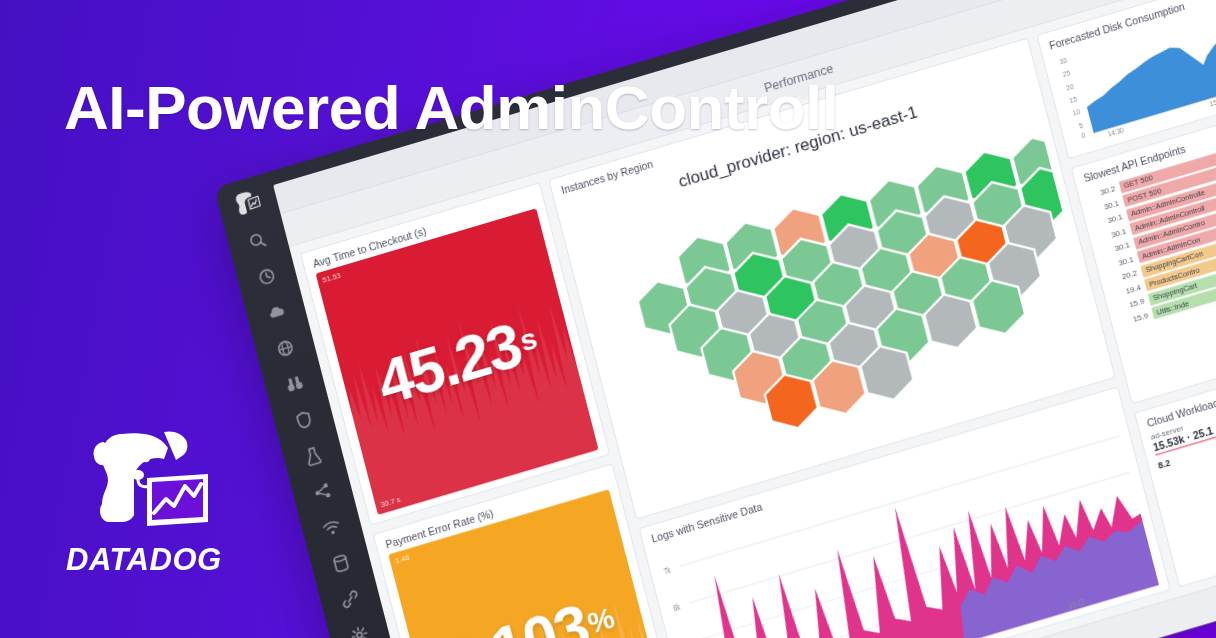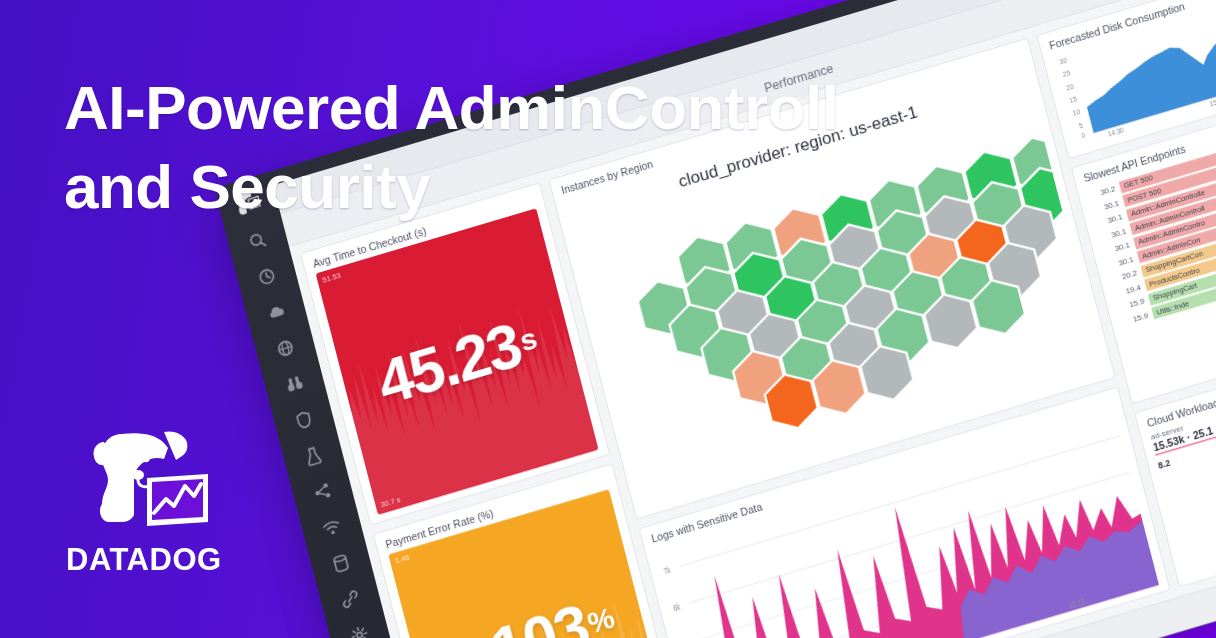--- a/index.html
+++ b/index.html
@@ -17,21 +17,21 @@
     letter-spacing:-0.5px; text-shadow:0 1px 2px rgba(40,0,90,.25);
     z-index:40;
   }
   .headline .ln { display:block; white-space:nowrap; }
 
   
   .logo-wrap { position:absolute; left:62px; top:418px; width:200px; height:176px; z-index:40; }
   .logo-mark { width:132px; height:122px; display:block; margin-left:22px; }
   .logo-word {
     color:#fff; font-weight:700; font-size:31px; letter-spacing:0.5px;
-    margin-top:2px; text-align:left; padding-left:4px;
+    margin-top:2px; text-align:left; padding-left:4px;font-style:italic;
   }
 
   
   .device {
     position:absolute; left:214px; top:188px; width:1130px; height:700px;
     transform:rotate(-16.5deg) skewX(-2deg);
     transform-origin:0 0;
     z-index:10;
     filter:drop-shadow(-4px 14px 26px rgba(28,0,70,.38));
   }
@@ -129,21 +129,20 @@
   .wedge {
     position:absolute; left:0; bottom:0; width:420px; height:300px; z-index:30;
     pointer-events:none;
   }
 </style>
 </head>
 <body>
 
 <div class="headline">
   <span class="ln">AI-Powered AdminControll</span>
-  <span class="ln">and Security</span>
 </div>
 
 <div class="logo-wrap">
   <svg class="logo-mark" viewBox="0 0 132 122">
     <g fill="#ffffff">
       <path d="M38 16 C24 16 16 28 18 42 C19 50 24 55 24 62 C24 70 18 76 18 86 C18 97 27 104 38 104 C44 104 48 101 50 97 L50 62 C50 54 54 48 60 44 C66 40 74 39 80 41 L84 30 C79 22 70 17 60 16 C54 15 46 15 38 16 Z"></path>
       <path d="M80 14 C88 12 98 15 102 22 C105 28 103 35 98 38 L92 42 L86 28 Z"></path>
       <path d="M20 24 C13 24 8 31 10 39 C11 45 16 48 21 47 L26 34 Z"></path>
       <circle cx="36" cy="43" r="4.2"></circle>
       <circle cx="62" cy="40" r="4.2"></circle>

